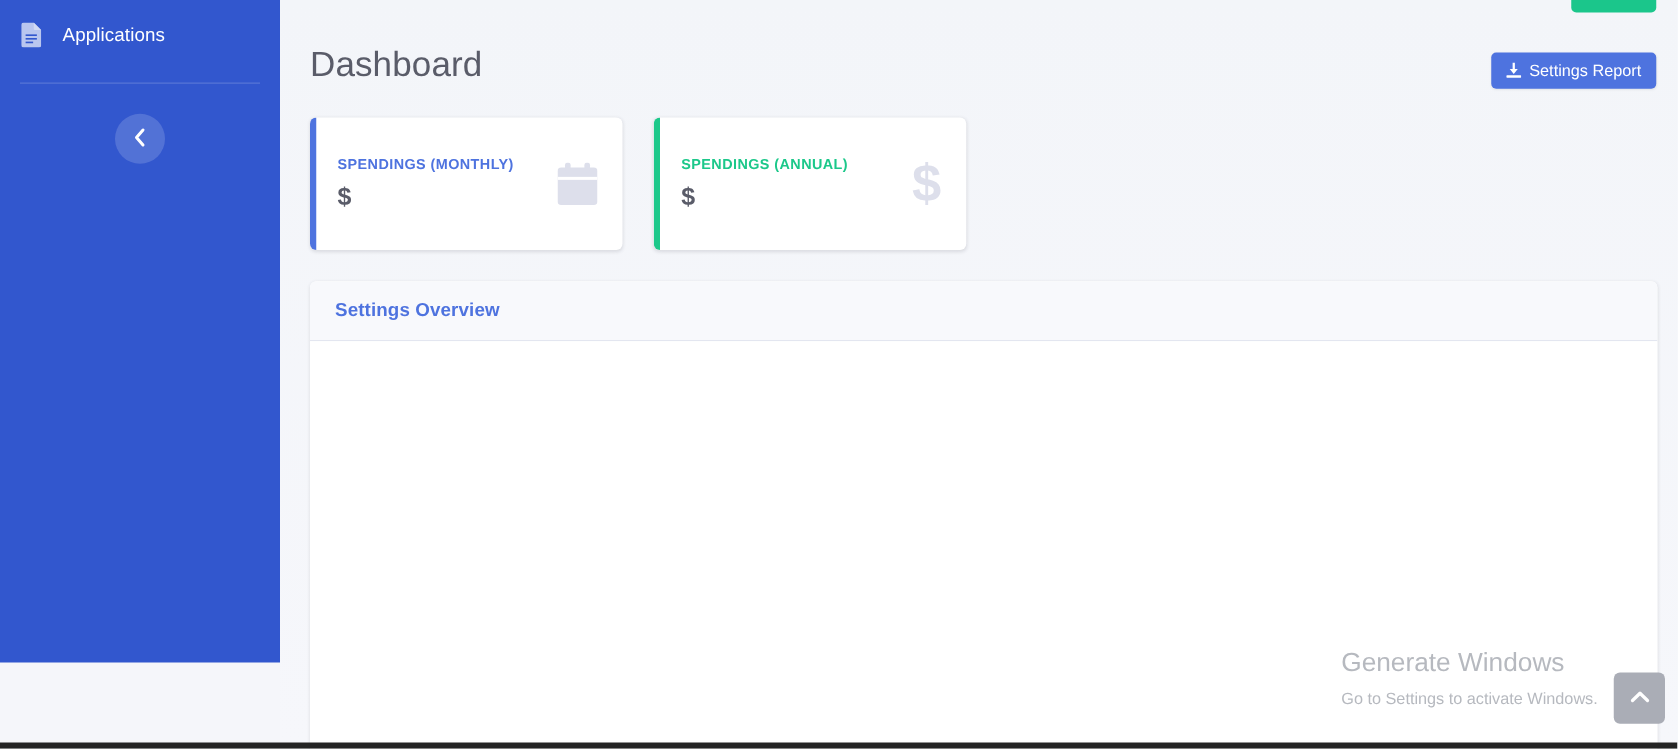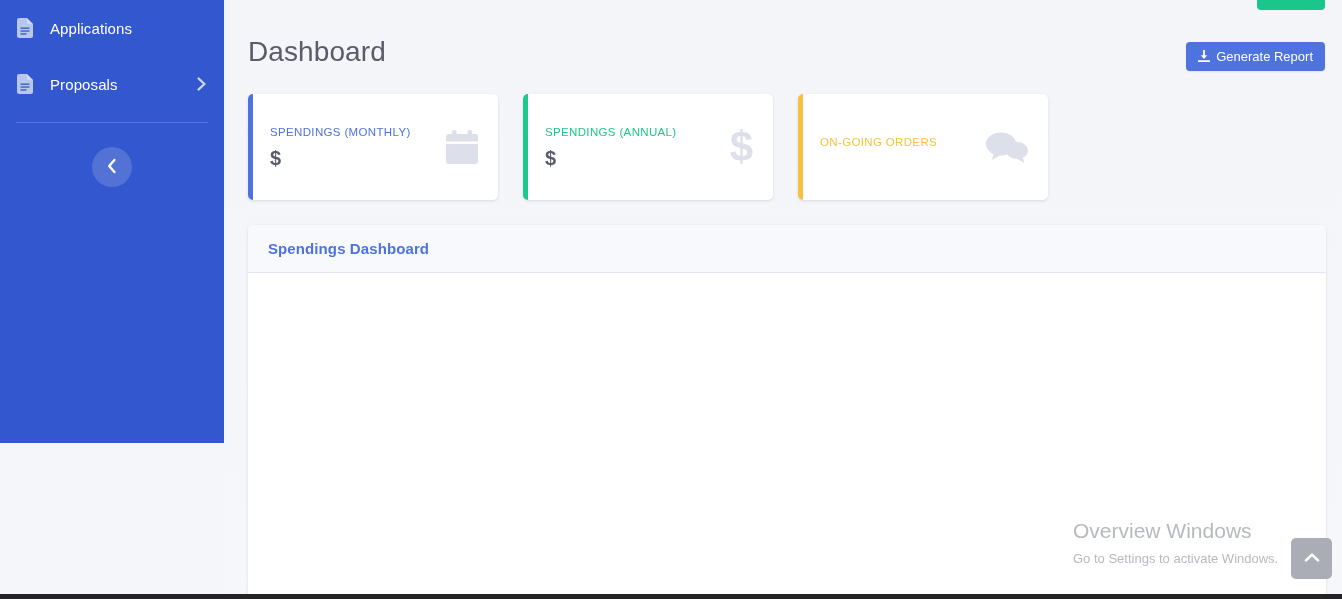--- a/index.html
+++ b/index.html
@@ -15,21 +15,21 @@
     width: 1342px;
     height: 599px;
     background: #f5f6fa;
   }
 
   
   #sidebar {
     position: absolute;
     left: 0; top: 0;
     width: 224px;
-    height: 443px;
+    height: 530px;
     background: #3257ce;
     overflow: hidden;
   }
   .nav-list { list-style: none; padding-top: 0; }
   .nav-item {
     position: relative;
     display: flex;
     align-items: center;
     height: 56px;
     padding: 0 16px 0 14px;
@@ -162,21 +162,21 @@
     left: 0; top: 0; bottom: 0;
     width: 5px;
   }
   .stat-card.accent-primary::before { background: #4e73df; }
   .stat-card.accent-success::before { background: #1cc88a; }
   .stat-card.accent-warning::before { background: #f6c23e; }
 
   .stat-body { flex: 1 1 auto; }
   .stat-label {
     font-size: 11.5px;
-    font-weight: normal;
+    font-weight: bold;
     letter-spacing: .35px;
     text-transform: uppercase;
     line-height: 1.4;
   }
   .accent-primary .stat-label { color: #4e73df; }
   .accent-success .stat-label { color: #1cc88a; }
   .accent-warning .stat-label { color: #f6c23e; }
   .stat-value {
     margin-top: 5px;
     font-size: 20px;
@@ -293,37 +293,20 @@
             <rect x="3.5" y="9.5" width="9" height="1.3" fill="#3257ce"></rect>
             <rect x="3.5" y="12.4" width="9" height="1.3" fill="#3257ce"></rect>
             <rect x="3.5" y="15.3" width="6" height="1.3" fill="#3257ce"></rect>
           </svg>
         </span>
         <span class="nav-label">Applications</span>
       </li>
 
 
 
-      <li class="nav-item">
-        <span class="nav-icon">
-          <svg width="16" height="20" viewBox="0 0 16 20" fill="currentColor">
-            <path d="M10 0H2a2 2 0 0 0-2 2v16a2 2 0 0 0 2 2h12a2 2 0 0 0 2-2V6l-6-6z"></path>
-            <path d="M10 0v5a1 1 0 0 0 1 1h5" fill="rgba(255,255,255,.35)"></path>
-            <rect x="3.5" y="9.5" width="9" height="1.3" fill="#3257ce"></rect>
-            <rect x="3.5" y="12.4" width="9" height="1.3" fill="#3257ce"></rect>
-            <rect x="3.5" y="15.3" width="6" height="1.3" fill="#3257ce"></rect>
-          </svg>
-        </span>
-        <span class="nav-label">Proposals</span>
-        <span class="nav-caret">
-          <svg width="9" height="14" viewBox="0 0 9 14" fill="none" stroke="currentColor" stroke-width="2.4" stroke-linecap="round" stroke-linejoin="round">
-            <polyline points="1.6,1.5 7.4,7 1.6,12.5"></polyline>
-          </svg>
-        </span>
-      </li>
 
 
     </ul>
 
     <div class="nav-divider"></div>
 
     <div id="collapse-wrap">
       <button id="collapse-btn">
         <span>
           <svg width="10" height="16" viewBox="0 0 10 16" fill="none" stroke="#ffffff" stroke-width="2.4" stroke-linecap="round" stroke-linejoin="round">
@@ -340,21 +323,21 @@
 
     <div id="page-header">
       <h1 id="page-title">Dashboard</h1>
       <button id="generate-report-btn">
         <span class="dl-icon">
           <svg width="12" height="13" viewBox="0 0 12 13" fill="currentColor">
             <path d="M5.1 0h1.8v5.2h2.3L6 9.1 2.8 5.2h2.3z"></path>
             <rect x="0" y="10.2" width="12" height="1.9" rx=".6"></rect>
           </svg>
         </span>
-        <span>Generate Report</span>
+        <span>Settings Report</span>
       </button>
     </div>
 
     <div id="cards">
 
       <div class="stat-card accent-primary">
         <div class="stat-body">
           <div class="stat-label">SPENDINGS (MONTHLY)</div>
           <div class="stat-value">$</div>
         </div>
@@ -371,48 +354,34 @@
       <div class="stat-card accent-success">
         <div class="stat-body">
           <div class="stat-label">SPENDINGS (ANNUAL)</div>
           <div class="stat-value">$</div>
         </div>
         <div class="stat-icon">
           <span class="dollar-glyph">$</span>
         </div>
       </div>
 
-      <div class="stat-card accent-warning">
-        <div class="stat-body">
-          <div class="stat-label">ON-GOING ORDERS</div>
-          <div class="stat-value"></div>
-        </div>
-        <div class="stat-icon">
-          <svg width="42" height="32" viewBox="0 0 42 32" fill="currentColor">
-            <ellipse cx="15" cy="13" rx="15" ry="11.5"></ellipse>
-            <path d="M8 20l-2 9 9.5-5.5z"></path>
-            <ellipse cx="31" cy="19.5" rx="11" ry="8.5"></ellipse>
-            <path d="M36.5 25l2 7-7.5-4.2z"></path>
-          </svg>
-        </div>
-      </div>
 
     </div>
 
     <section id="overview-panel">
       <div id="panel-header">
-        <span id="panel-title">Spendings Dashboard</span>
+        <span id="panel-title">Settings Overview</span>
       </div>
       <div id="panel-body"></div>
     </section>
 
   </div>
 
   <div id="watermark">
-    <div id="watermark-title">Overview Windows</div>
+    <div id="watermark-title">Generate Windows</div>
     <div id="watermark-subtitle">Go to Settings to activate Windows.</div>
   </div>
 
   <button id="scroll-top-btn">
     <span>
       <svg width="16" height="11" viewBox="0 0 16 11" fill="none" stroke="#ffffff" stroke-width="2.6" stroke-linecap="round" stroke-linejoin="round">
         <polyline points="2,8.4 8,2.6 14,8.4"></polyline>
       </svg>
     </span>
   </button>

